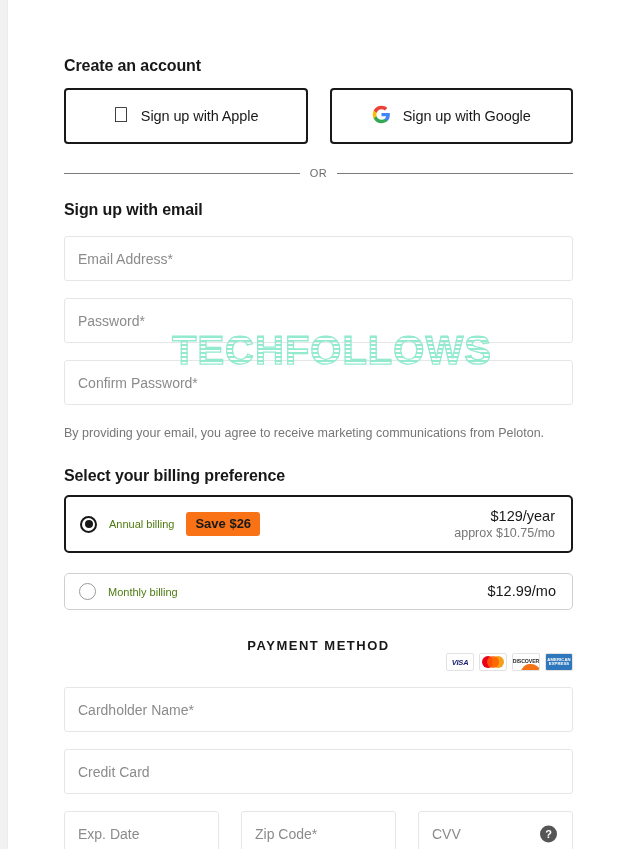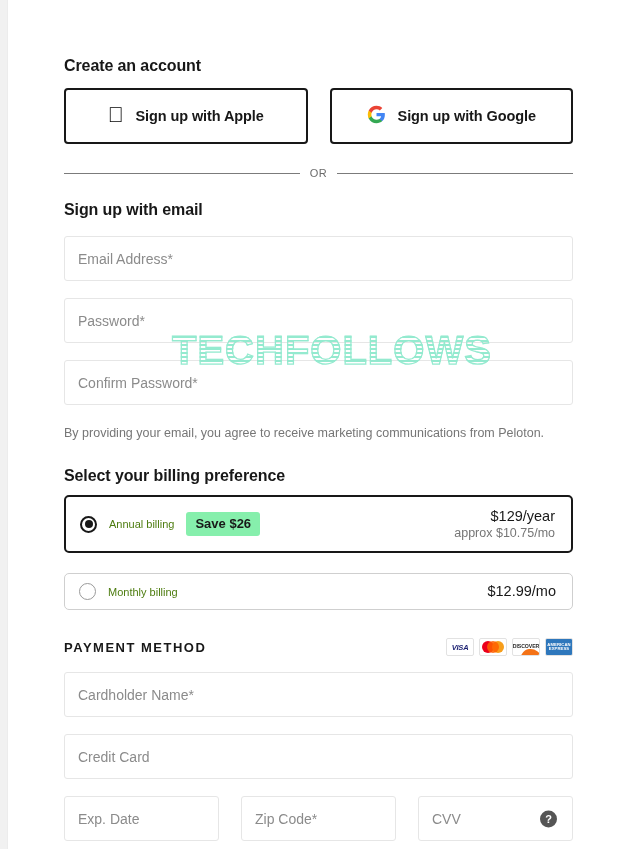--- a/index.html
+++ b/index.html
@@ -89,21 +89,21 @@
     display: flex;
     align-items: center;
     justify-content: center;
     gap: 12px;
     cursor: pointer;
     font-family: inherit;
   }
 
   .social-label {
     font-size: 14.5px;
-    font-weight: bold;
+    font-weight: normal;
     color: #181818;
     letter-spacing: -0.1px;
   }
 
   .apple-glyph {
     font-size: 21px;
     line-height: 1;
     color: #000;
     display: block;
     margin-top: -3px;
@@ -200,21 +200,21 @@
 
   .bill-label {
     font-size: 11px;
     color: #4d7c0f;
     margin-left: 12px;
     white-space: nowrap;
   }
 
   .save-badge {
     margin-left: 12px;
-    background: #86efac;
+    background: #f97316;
     color: #181818;
     font-size: 13px;
     font-weight: bold;
     border-radius: 3px;
     padding: 5px 9px 6px;
     line-height: 1;
     white-space: nowrap;
   }
 
   .bill-prices {
@@ -232,20 +232,21 @@
     color: #767676;
     line-height: 16px;
     display: block;
   }
 
   
   .pay-head {
     display: flex;
     align-items: center;
     margin-top: 28px;
+    flex-direction: column;
   }
   .card-brands {
     margin-left: auto;
     display: flex;
     gap: 5px;
   }
   .brand {
     width: 28px;
     height: 18px;
     border: 1px solid #e2e2e2;

